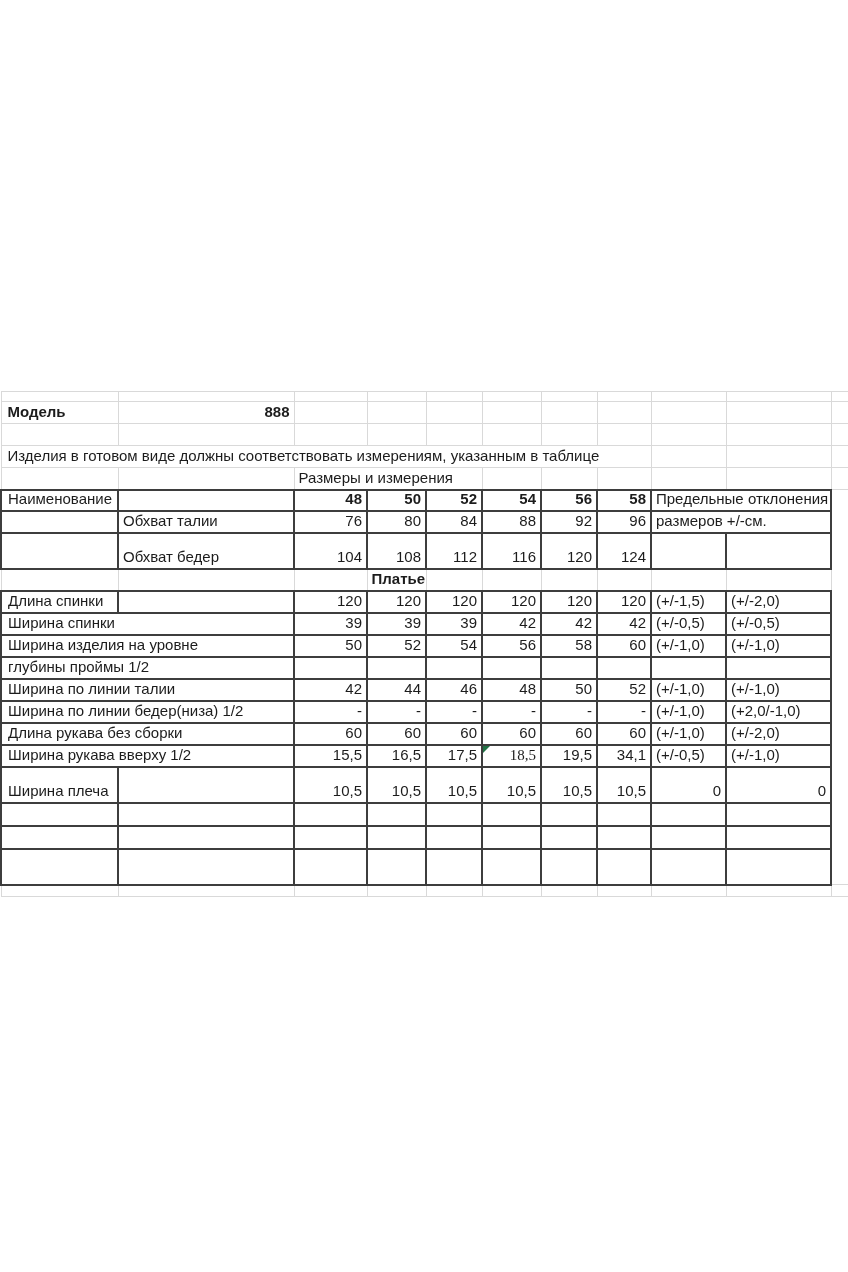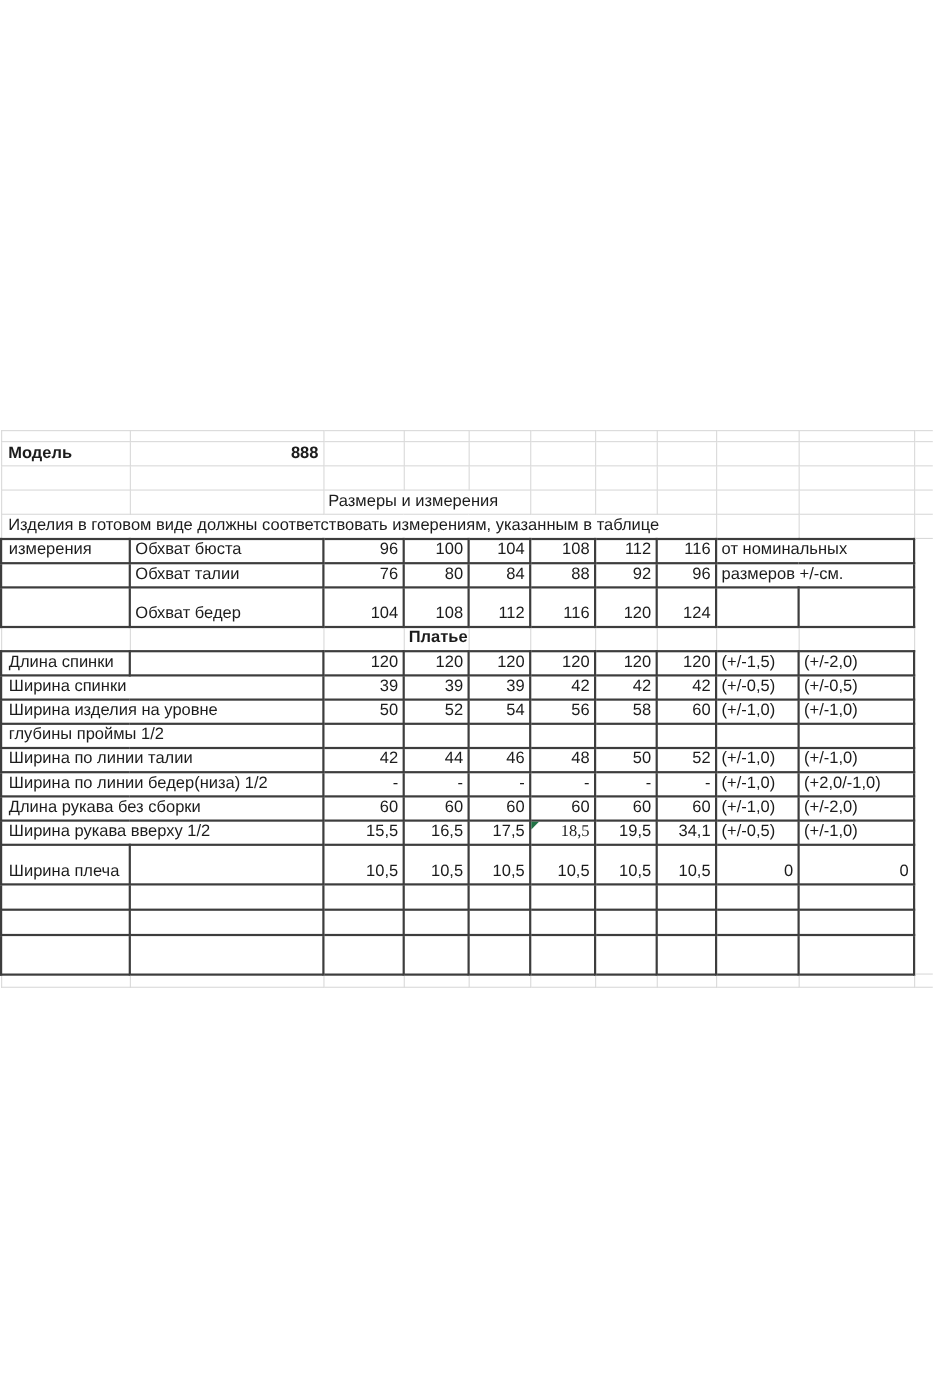--- a/index.html
+++ b/index.html
@@ -99,51 +99,51 @@
           <td class="f"></td>
           <td class="f"></td>
           <td class="f"></td>
           <td class="f"></td>
           <td class="f"></td>
           <td class="f"></td>
           <td class="f k"></td>
         </tr>
 
   <tr>
+          <td class="f lbl" colspan="8">Изделия в готовом виде должны соответствовать измерениям, указанным в таблице</td>
+          <td class="f"></td>
+          <td class="f"></td>
+          <td class="f k"></td>
+        </tr>
+
+  <tr>
           <td class="f"></td>
           <td class="f"></td>
           <td class="f" colspan="3">Размеры и измерения</td>
           <td class="f"></td>
           <td class="f"></td>
           <td class="f"></td>
           <td class="f"></td>
           <td class="f"></td>
           <td class="f k"></td>
         </tr>
 
-  <tr>
-          <td class="f lbl" colspan="8">Изделия в готовом виде должны соответствовать измерениям, указанным в таблице</td>
-          <td class="f"></td>
-          <td class="f"></td>
-          <td class="f k"></td>
-        </tr>
-
-
-  <tr>
-          <td class="d lbl">измерения</td>
-          <td class="d">Обхват бюста</td>
-          <td class="d r">96</td>
-          <td class="d r">100</td>
-          <td class="d r">104</td>
-          <td class="d r">108</td>
-          <td class="d r">112</td>
-          <td class="d r">116</td>
-          <td class="d" colspan="2">от номинальных</td>
-          <td class="n"></td>
-        </tr>
+  <tr class="h20">
+          <td class="d lbl">Наименование</td>
+          <td class="d"></td>
+          <td class="d b r">48</td>
+          <td class="d b r">50</td>
+          <td class="d b r">52</td>
+          <td class="d b r">54</td>
+          <td class="d b r">56</td>
+          <td class="d b r">58</td>
+          <td class="d" colspan="2">Предельные отклонения</td>
+          <td class="n"></td>
+        </tr>
+
 
   <tr>
           <td class="d"></td>
           <td class="d">Обхват талии</td>
           <td class="d r">76</td>
           <td class="d r">80</td>
           <td class="d r">84</td>
           <td class="d r">88</td>
           <td class="d r">92</td>
           <td class="d r">96</td>

